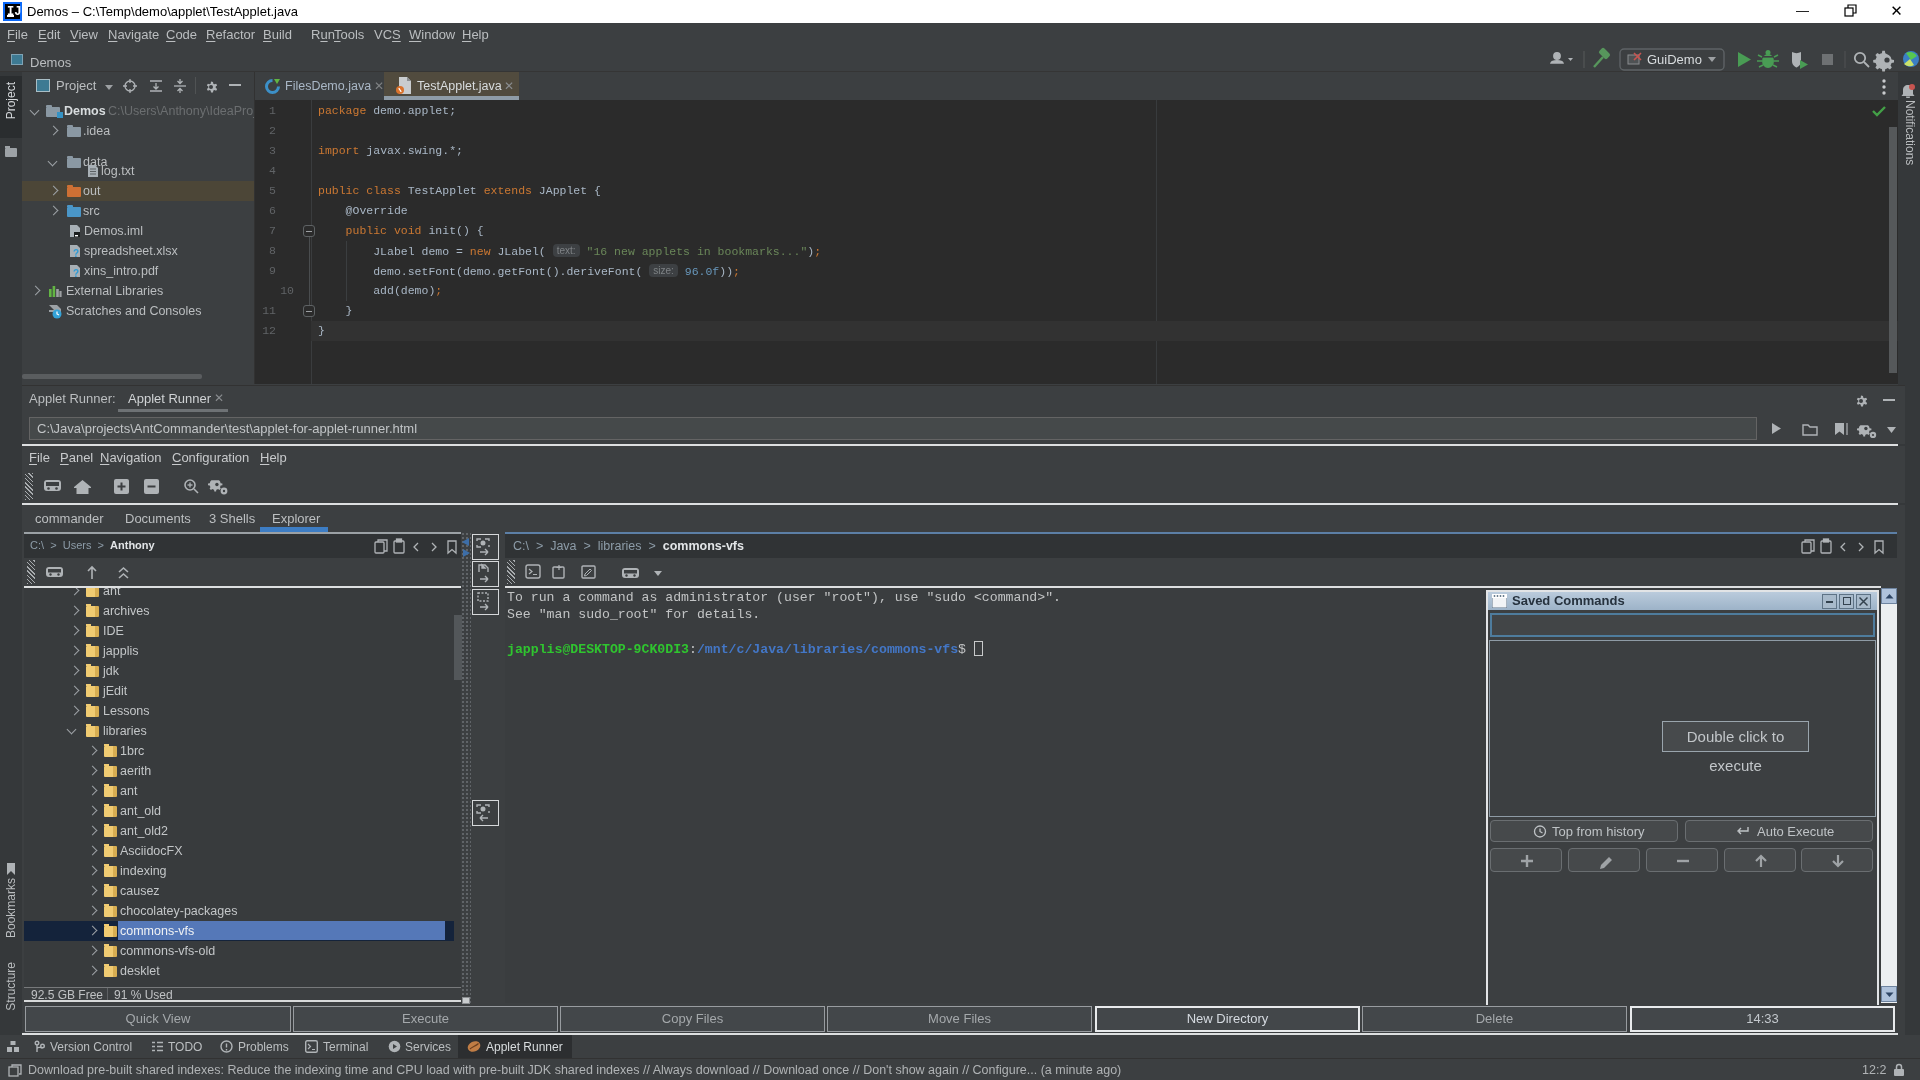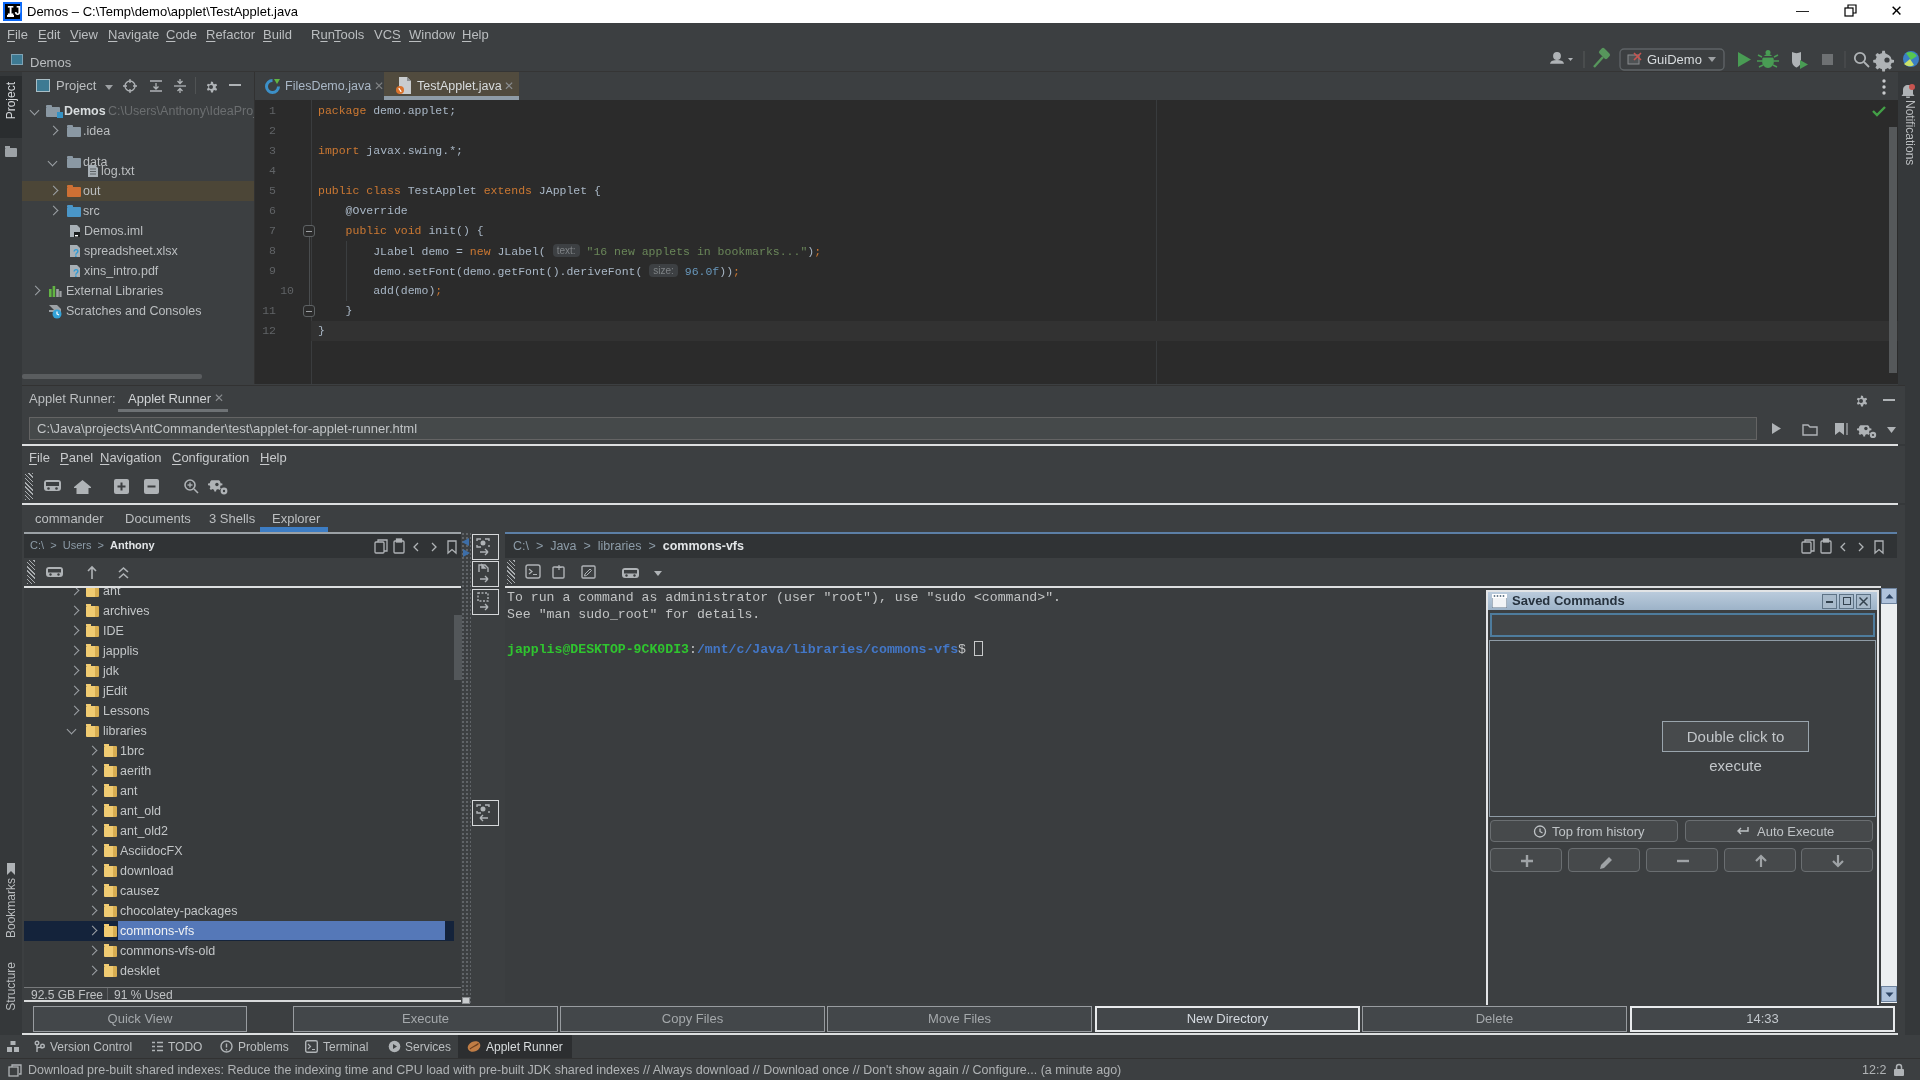--- a/index.html
+++ b/index.html
@@ -561,21 +561,21 @@
           <span class="lbl" style="left:96px;">ant_old2</span>
         </div>
       <div class="atrow" style="top:253px;">
           <span class="chev" style="left:64px;top:6px;"></span>
           <span class="yfold" style="left:80px;top:5px;"></span>
           <span class="lbl" style="left:96px;">AsciidocFX</span>
         </div>
       <div class="atrow" style="top:273px;">
           <span class="chev" style="left:64px;top:6px;"></span>
           <span class="yfold" style="left:80px;top:5px;"></span>
-          <span class="lbl" style="left:96px;">download</span>
+          <span class="lbl" style="left:96px;">indexing</span>
         </div>
       <div class="atrow" style="top:293px;">
           <span class="chev" style="left:64px;top:6px;"></span>
           <span class="yfold" style="left:80px;top:5px;"></span>
           <span class="lbl" style="left:96px;">causez</span>
         </div>
       <div class="atrow" style="top:313px;">
           <span class="chev" style="left:64px;top:6px;"></span>
           <span class="yfold" style="left:80px;top:5px;"></span>
           <span class="lbl" style="left:96px;">chocolatey-packages</span>
@@ -758,21 +758,21 @@
             <path d="M36 18 v-10 M31 12 l5-5 l5 5" fill="none" stroke="#9FA3A6" stroke-width="2.2"></path>
           </svg></div>
       <div class="abs scbtn2" style="left:313px;top:256px;"><svg width="72" height="24">
             <path d="M36 6 v10 M31 12 l5 5 l5-5" fill="none" stroke="#9FA3A6" stroke-width="2.2"></path>
           </svg></div>
     </div>
   </div>
 </div>
 
 <div class="abs" id="footer">
-  <div class="fbtn" style="left:3px;width:214px;margin-left:8px;">Quick View</div>
+  <div class="fbtn" style="left:3px;width:266px;">Quick View</div>
   <div class="fbtn" style="left:271px;width:265px;">Execute</div>
   <div class="fbtn" style="left:538px;width:265px;">Copy Files</div>
   <div class="fbtn" style="left:805px;width:265px;">Move Files</div>
   <div class="fbtn" style="left:1073px;width:265px;border:2px solid #E8EAEC;color:#D5DAE0;line-height:22px;">New Directory</div>
   <div class="fbtn" style="left:1340px;width:265px;">Delete</div>
   <div class="fbtn" style="left:1608px;width:265px;border:2px solid #E8EAEC;color:#C3C8CD;line-height:22px;">14:33</div>
 </div>
 <div class="abs wline" style="top:1033px;"></div>
 
 <div class="abs" id="botbar">

